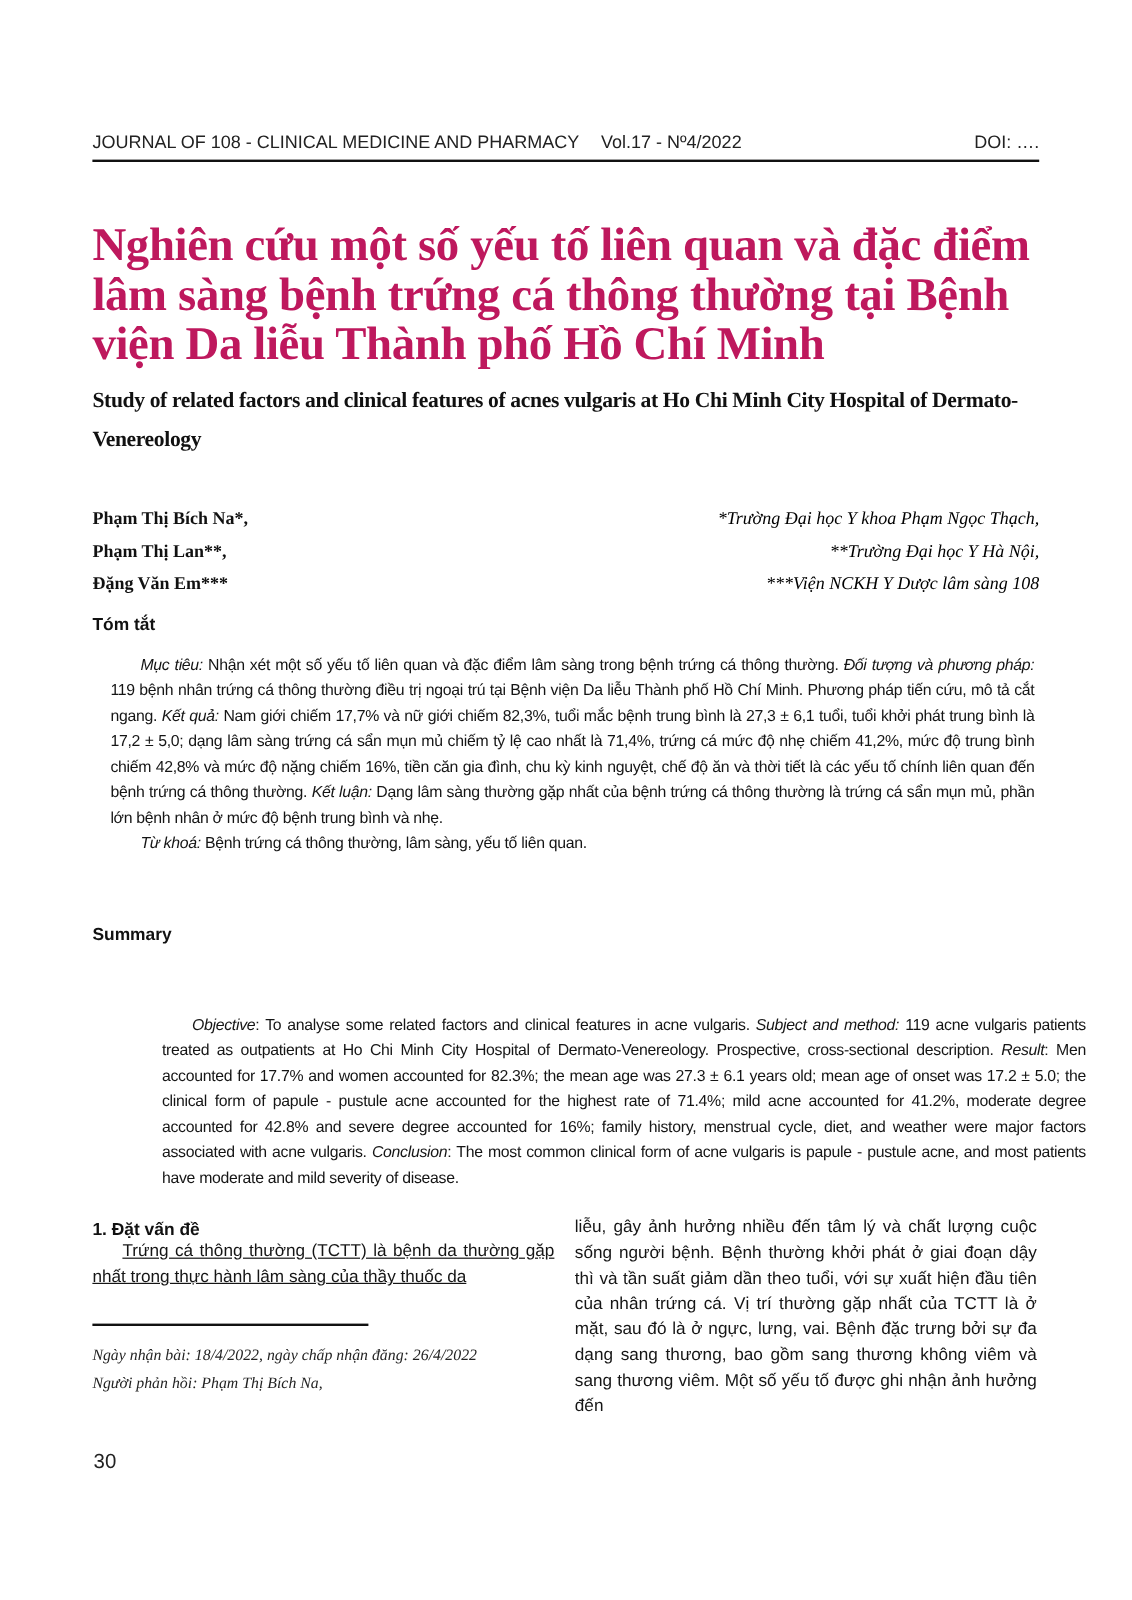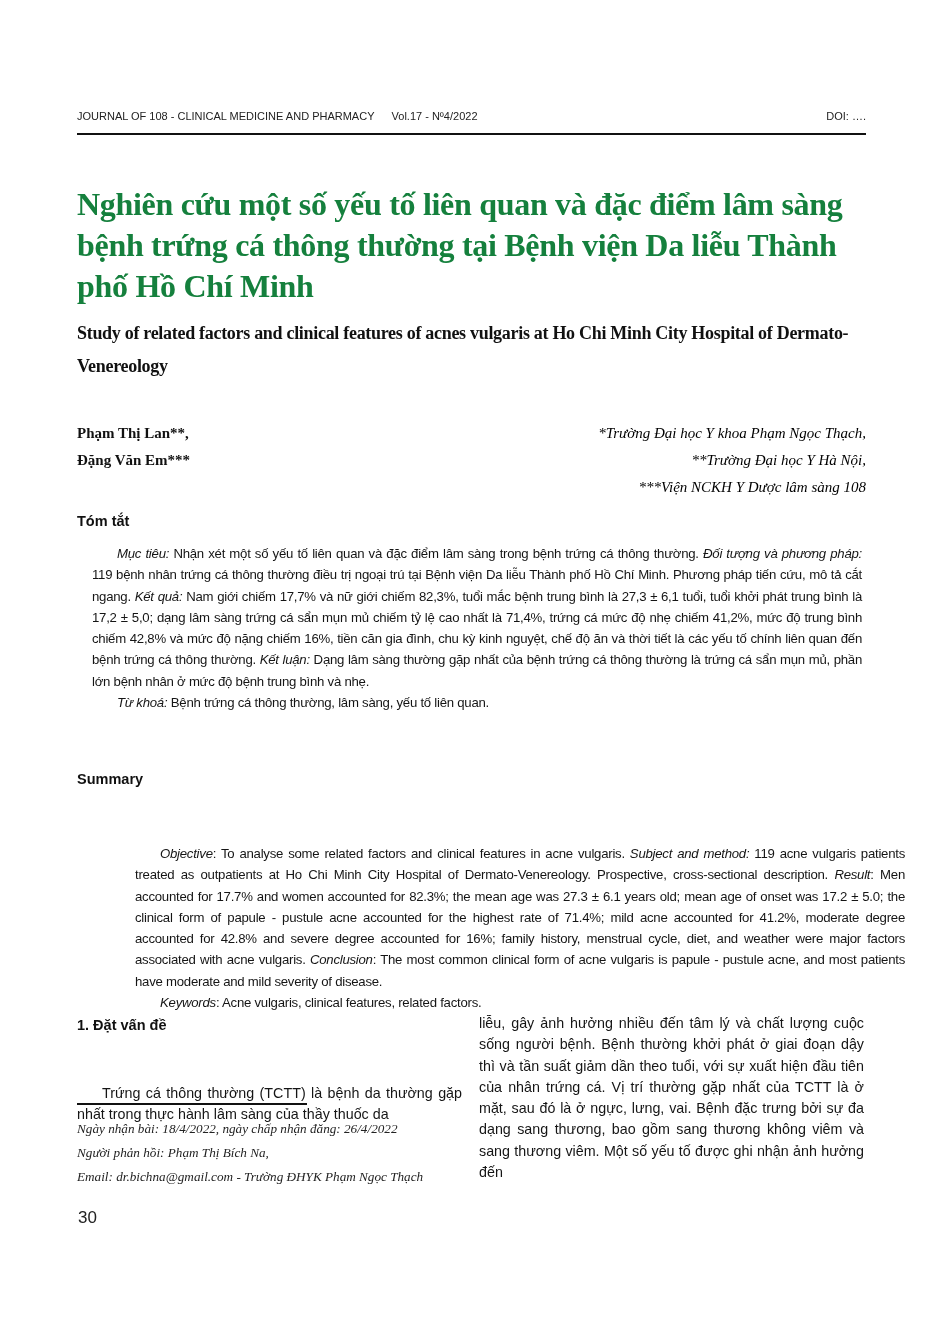--- a/index.html
+++ b/index.html
@@ -2,29 +2,29 @@
 <html><head>
 <meta charset="utf-8">
 <style>
   html, body { margin: 0; padding: 0; background: #ffffff; }
   body { width: 943px; height: 1333px; position: relative; overflow: hidden; color: #111; }
   .sans { font-family: "Liberation Sans", "DejaVu Sans", sans-serif; }
 
   .running-header {
     position: absolute; left: 77px; top: 110px; width: 789px;
     display: flex; justify-content: space-between; align-items: baseline;
-    font-size: 11px; letter-spacing: 0px; color: #222;
+    font-size: 15px; letter-spacing: 0px; color: #222;
   }
   .running-header .left span { margin-right: 14px; }
   .header-rule { position: absolute; left: 77px; top: 133px; width: 789px; height: 2px; background: #111; }
 
   .title-vi {
     position: absolute; left: 77px; top: 184px; width: 800px;
     font-family: "Liberation Serif", "DejaVu Serif", serif;
-    font-weight: bold; font-size: 32px; line-height: 41px; color: #15803d;
+    font-weight: bold; font-size: 39px; line-height: 41px; color: #be185d;
     letter-spacing: -0.3px;
   }
   .title-en {
     position: absolute; left: 77px; top: 317px; width: 800px;
     font-family: "Liberation Serif", "DejaVu Serif", serif;
     font-weight: bold; font-size: 18px; line-height: 33px; color: #111;
     letter-spacing: -0.3px;
   }
 
   .authors {
@@ -80,49 +80,48 @@
     <span>Vol.17 - Nº4/2022</span>
   </div>
   <div>DOI: ….</div>
 </div>
 <div class="header-rule"></div>
 
 <div class="title-vi">Nghiên cứu một số yếu tố liên quan và đặc điểm lâm sàng bệnh trứng cá thông thường tại Bệnh viện Da liễu Thành phố Hồ Chí Minh</div>
 <div class="title-en">Study of related factors and clinical features of acnes vulgaris at Ho Chi Minh City Hospital of Dermato-Venereology</div>
 
 <div class="authors">
+  <div>Phạm Thị Bích Na*,</div>
   <div>Phạm Thị Lan**,</div>
   <div>Đặng Văn Em***</div>
 </div>
 <div class="affils">
   <div>*Trường Đại học Y khoa Phạm Ngọc Thạch,</div>
   <div>**Trường Đại học Y Hà Nội,</div>
   <div>***Viện NCKH Y Dược lâm sàng 108</div>
 </div>
 
 <div class="section-head" style="top:513px;">Tóm tắt</div>
 <div class="abstract" style="top:543px;">
   <p><em>Mục tiêu:</em><span> Nhận xét một số yếu tố liên quan và đặc điểm lâm sàng trong bệnh trứng cá thông thường. </span><em>Đối tượng và phương pháp:</em><span> 119 bệnh nhân trứng cá thông thường điều trị ngoại trú tại Bệnh viện Da liễu Thành phố Hồ Chí Minh. Phương pháp tiến cứu, mô tả cắt ngang. </span><em>Kết quả:</em><span> Nam giới chiếm 17,7% và nữ giới chiếm 82,3%, tuổi mắc bệnh trung bình là 27,3 ± 6,1 tuổi, tuổi khởi phát trung bình là 17,2 ± 5,0; dạng lâm sàng trứng cá sẩn mụn mủ chiếm tỷ lệ cao nhất là 71,4%, trứng cá mức độ nhẹ chiếm 41,2%, mức độ trung bình chiếm 42,8% và mức độ nặng chiếm 16%, tiền căn gia đình, chu kỳ kinh nguyệt, chế độ ăn và thời tiết là các yếu tố chính liên quan đến bệnh trứng cá thông thường. </span><em>Kết luận:</em><span> Dạng lâm sàng thường gặp nhất của bệnh trứng cá thông thường là trứng cá sẩn mụn mủ, phần lớn bệnh nhân ở mức độ bệnh trung bình và nhẹ.</span></p>
   <p><em>Từ khoá:</em><span> Bệnh trứng cá thông thường, lâm sàng, yếu tố liên quan.</span></p>
 </div>
 
 <div class="section-head" style="top:771px;">Summary</div>
 <div class="abstract" style="top:843px;margin-left:43px;">
   <p><em>Objective</em><span>: To analyse some related factors and clinical features in acne vulgaris. </span><em>Subject and method:</em><span> 119 acne vulgaris patients treated as outpatients at Ho Chi Minh City Hospital of Dermato-Venereology. Prospective, cross-sectional description. </span><em>Result</em><span>: Men accounted for 17.7% and women accounted for 82.3%; the mean age was 27.3 ± 6.1 years old; mean age of onset was 17.2 ± 5.0; the clinical form of papule - pustule acne accounted for the highest rate of 71.4%; mild acne accounted for 41.2%, moderate degree accounted for 42.8% and severe degree accounted for 16%; family history, menstrual cycle, diet, and weather were major factors associated with acne vulgaris. </span><em>Conclusion</em><span>: The most common clinical form of acne vulgaris is papule - pustule acne, and most patients have moderate and mild severity of disease.</span></p>
-  <p><em>Keywords</em><span>: Acne vulgaris, clinical features, related factors.</span></p>
 </div>
 
 <div class="section-head" style="top:1017px;text-align:center;">1. Đặt vấn đề</div>
-<div class="col col-left" style="left:77px; top:1083px;">
+<div class="col col-left" style="left:77px; top:1033px;text-decoration:underline;">
   <p>Trứng cá thông thường (TCTT) là bệnh da thường gặp nhất trong thực hành lâm sàng của thầy thuốc da</p>
 </div>
 <div class="col" style="left:479px; top:1013px;">
   <p>liễu, gây ảnh hưởng nhiều đến tâm lý và chất lượng cuộc sống người bệnh. Bệnh thường khởi phát ở giai đoạn dậy thì và tần suất giảm dần theo tuổi, với sự xuất hiện đầu tiên của nhân trứng cá. Vị trí thường gặp nhất của TCTT là ở mặt, sau đó là ở ngực, lưng, vai. Bệnh đặc trưng bởi sự đa dạng sang thương, bao gồm sang thương không viêm và sang thương viêm. Một số yếu tố được ghi nhận ảnh hưởng đến</p>
 </div>
 
 <div class="footnote-rule"></div>
 <div class="footnotes">
   <div>Ngày nhận bài: 18/4/2022, ngày chấp nhận đăng: 26/4/2022</div>
   <div>Người phản hồi: Phạm Thị Bích Na,</div>
-  <div>Email: dr.bichna@gmail.com - Trường ĐHYK Phạm Ngọc Thạch</div>
 </div>
 
 <div class="page-number">30</div>
 
 </body></html>

